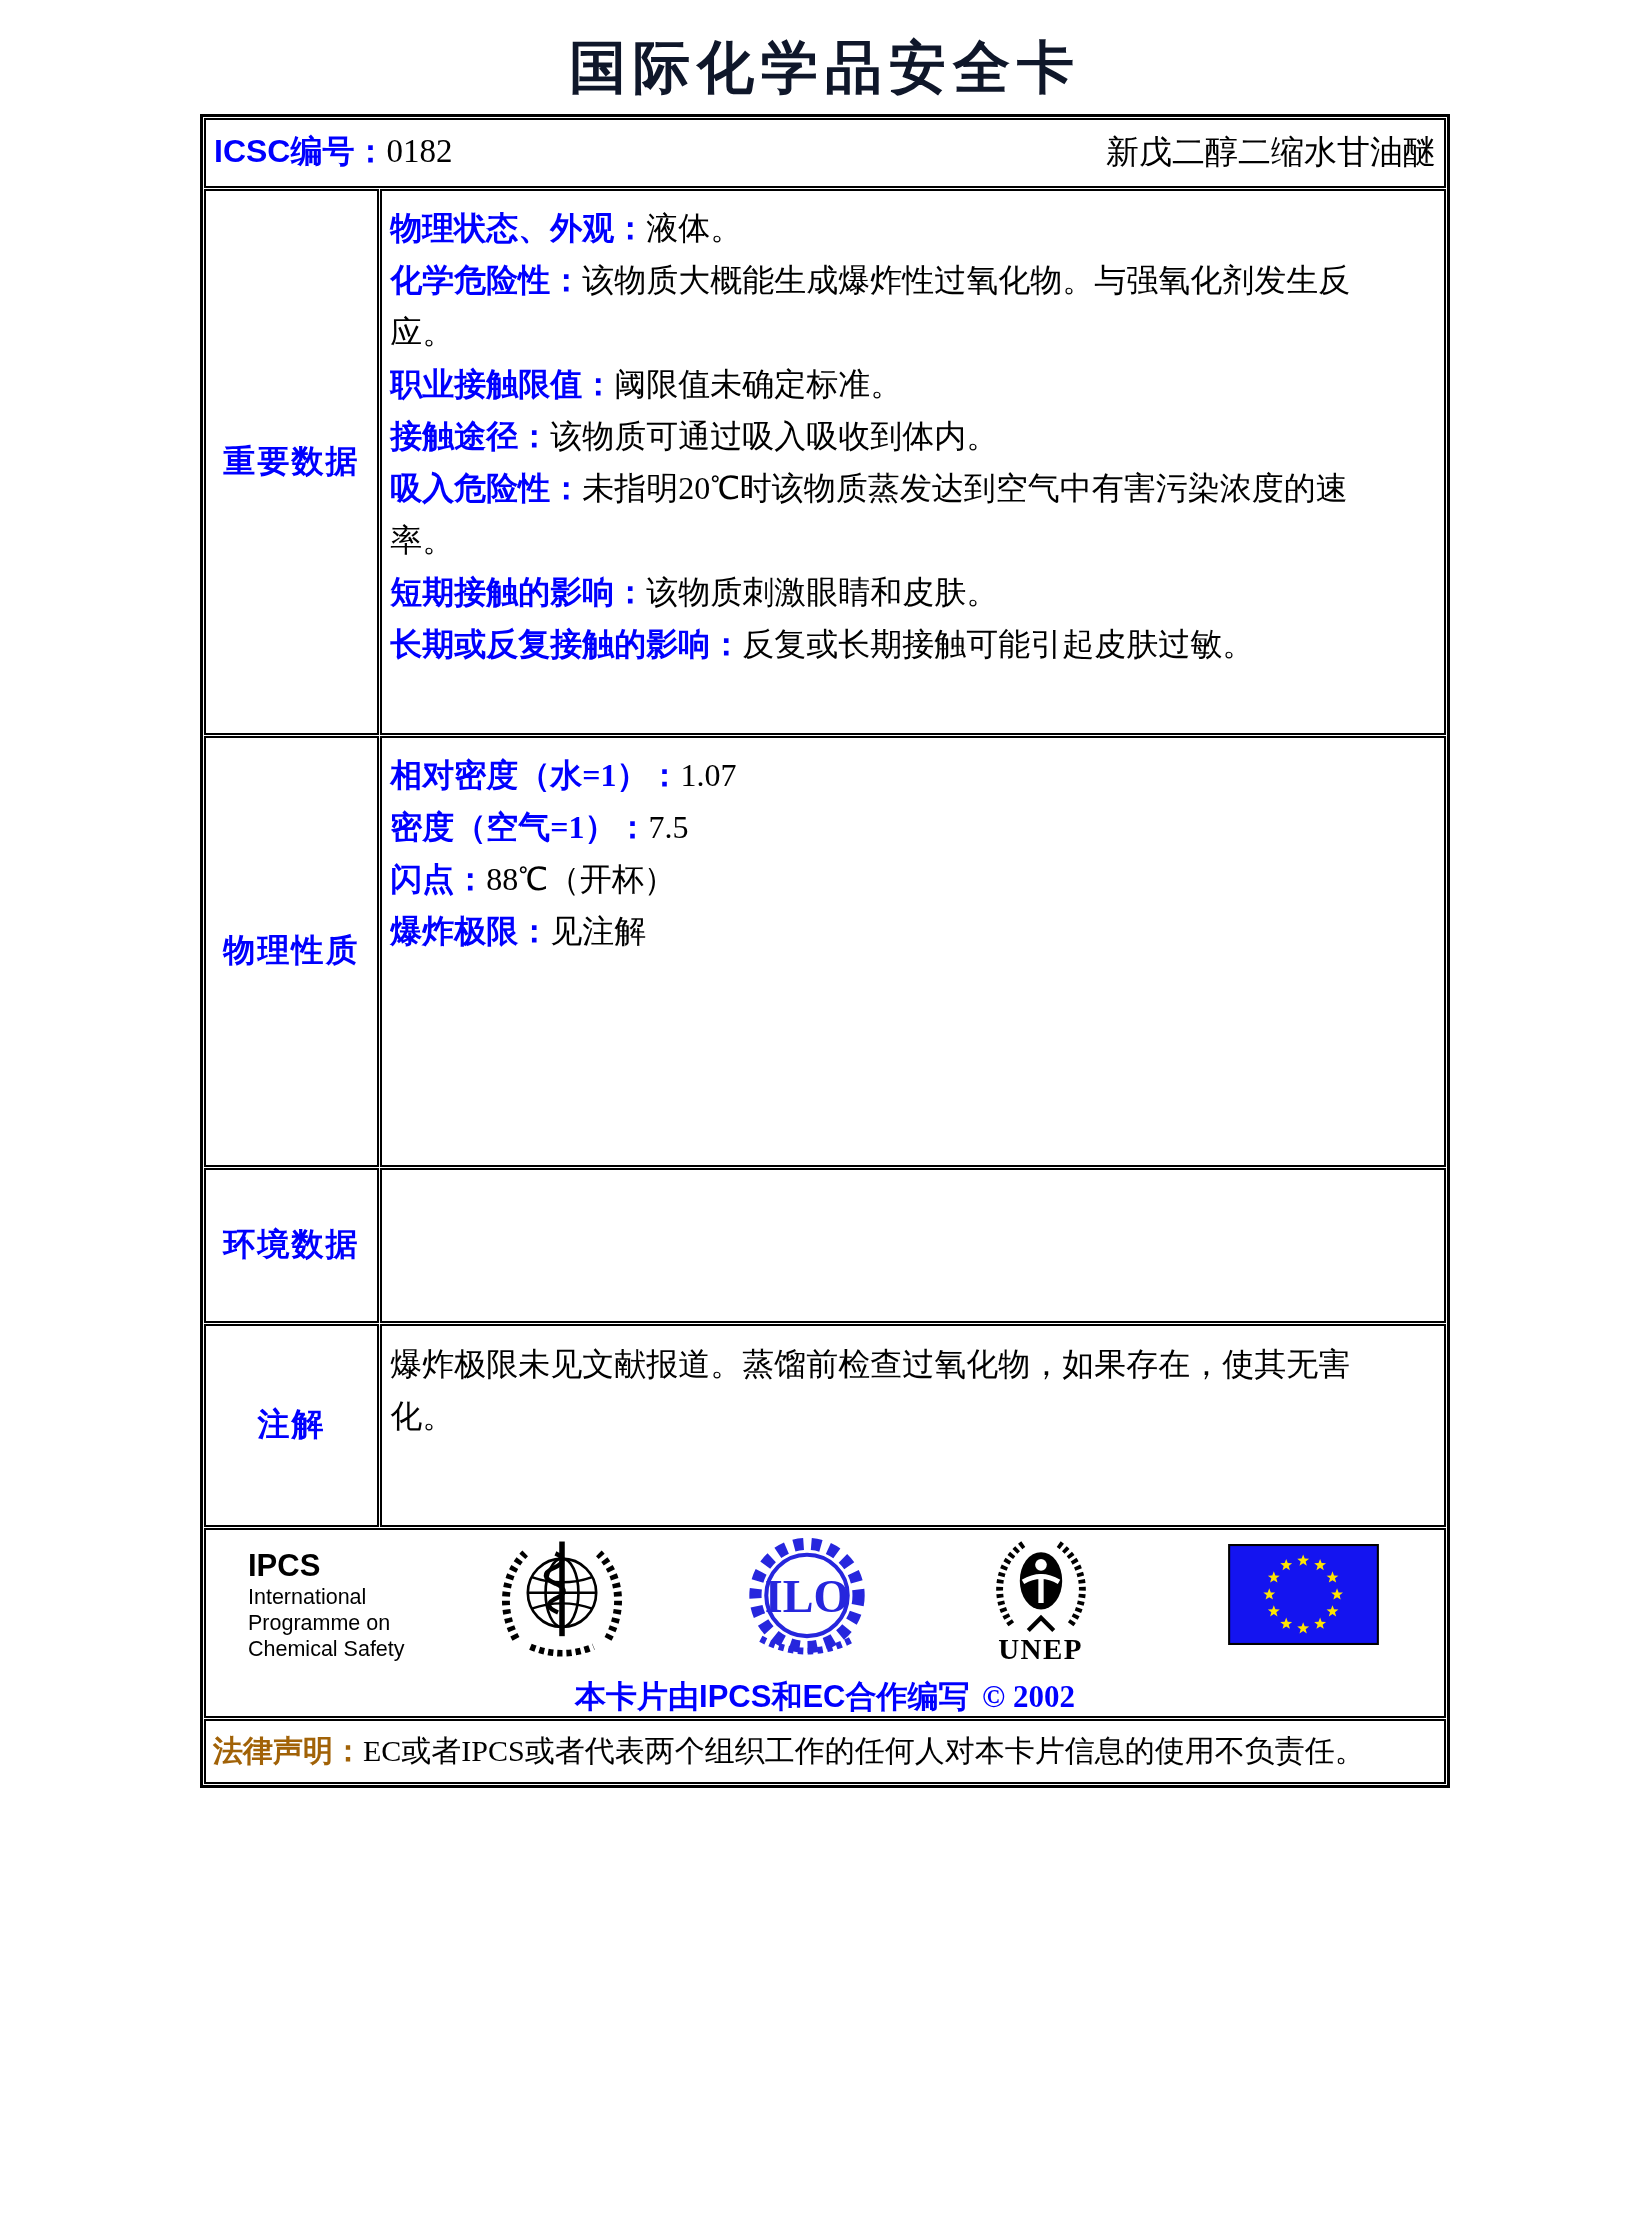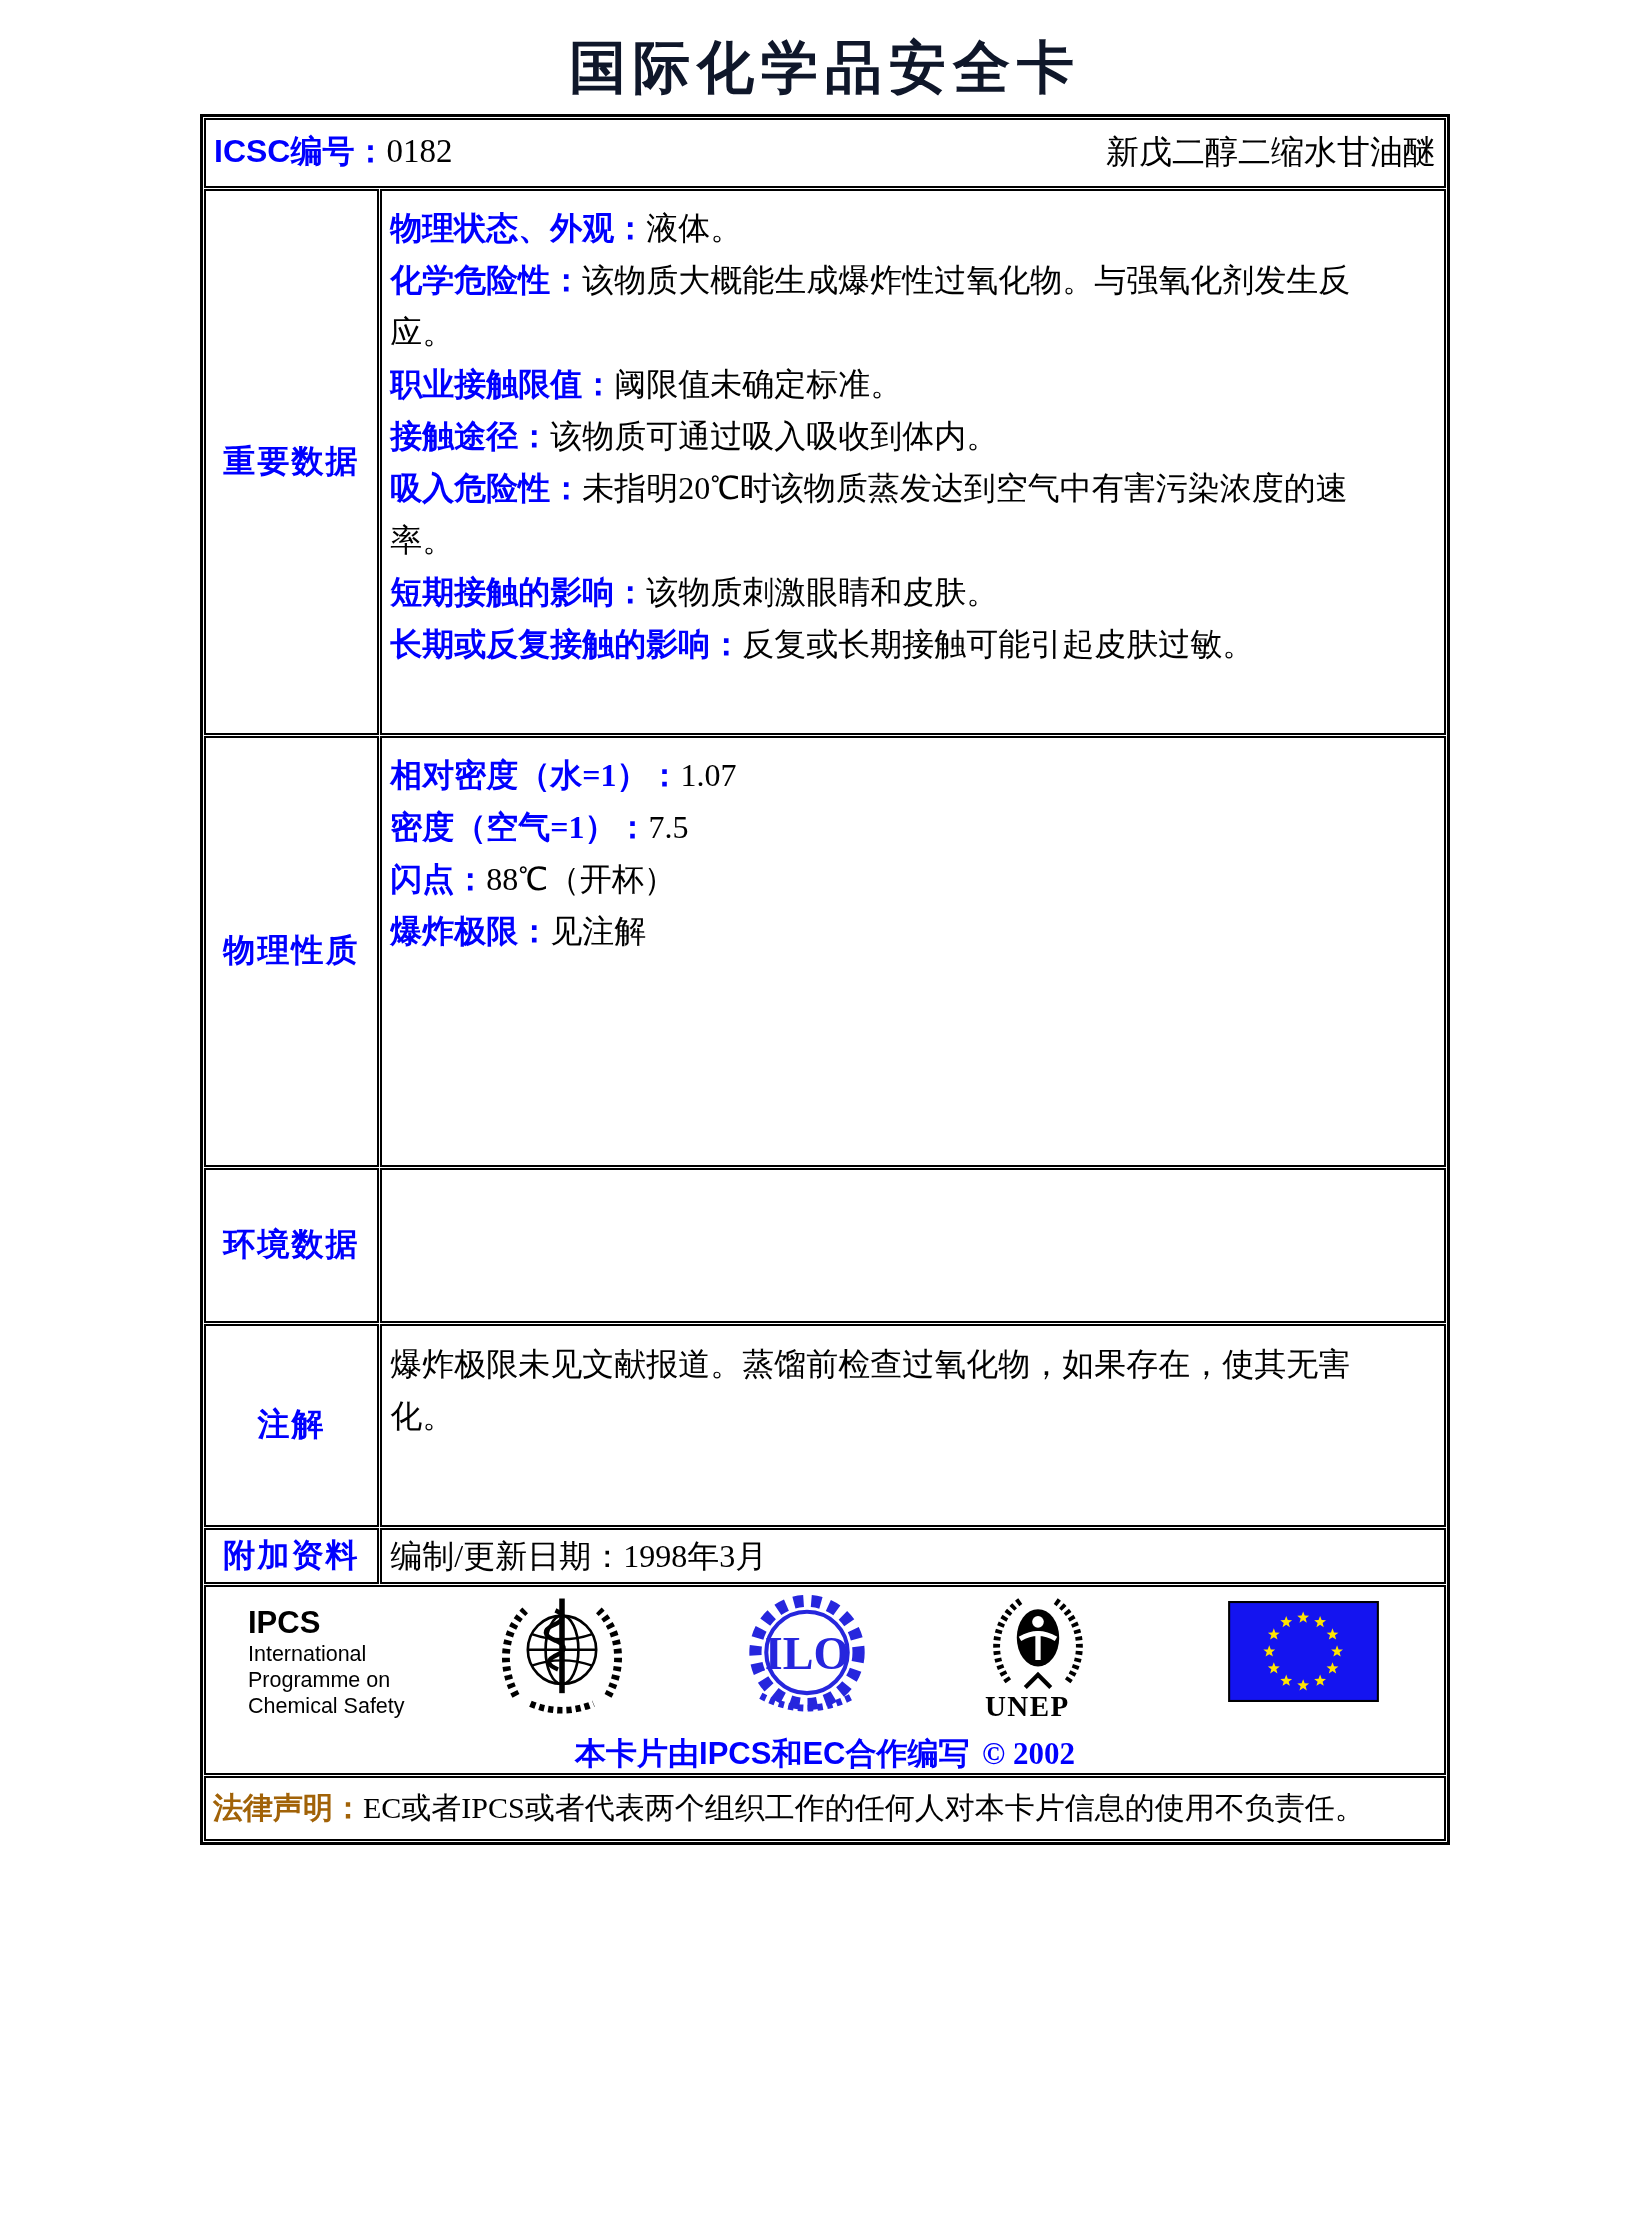--- a/index.html
+++ b/index.html
@@ -66,21 +66,21 @@
     font-family:"Liberation Sans", sans-serif;font-weight:bold;
     font-size:31px;line-height:36px;color:#000;
   }
   .ipcs-line{
     font-family:"Liberation Sans", sans-serif;
     font-size:21.5px;line-height:26px;color:#000;
   }
   .logo-box{flex:0 0 auto;}
   .who-box{margin-left:69px;}
   .ilo-box{margin-left:106px;}
-  .unep-box{margin-left:110px;width:111px;}
+  .unep-box{margin-left:110px;width:111px;text-align:center;}
   .unep-word{
     font-family:"Liberation Serif", serif;font-weight:bold;
     font-size:29px;line-height:31px;color:#000;letter-spacing:1.4px;margin-top:-4.2px;
   }
   .euflag-box{margin-left:132px;margin-top:11px;}
   .logos-caption{
     text-align:center;margin-top:4.2px;
     font-size:31px;line-height:39px;
   }
   .caption-cn{
@@ -150,26 +150,20 @@
     </td>
   </tr>
 
   <tr>
     <td class="rowlabel h-notes">注解</td>
     <td class="content h-notes">
       <div class="line" style="padding-top:1.4px;"><span class="val">爆炸极限未见文献报道。蒸馏前检查过氧化物，如果存在，使其无害化。</span></div>
     </td>
   </tr>
 
-  <tr>
-    <td class="rowlabel h-add">附加资料</td>
-    <td class="content vmid h-add">
-      <div class="line"><span class="val">编制/更新日期：1998年3月</span></div>
-    </td>
-  </tr>
 
   <tr>
     <td class="logos-cell" colspan="2">
       <div class="logos-flex">
         <div class="ipcs-block">
           <div class="ipcs-acronym">IPCS</div>
           <div class="ipcs-line">International</div>
           <div class="ipcs-line">Programme on</div>
           <div class="ipcs-line">Chemical Safety</div>
         </div>

